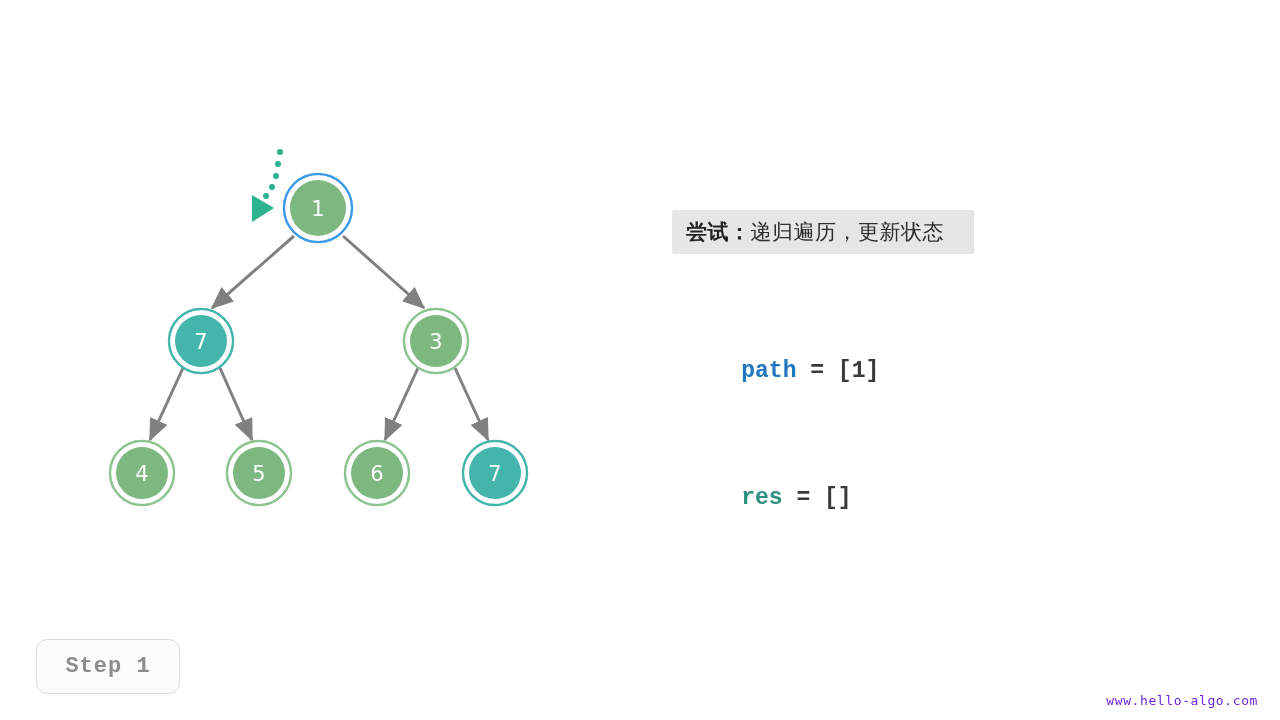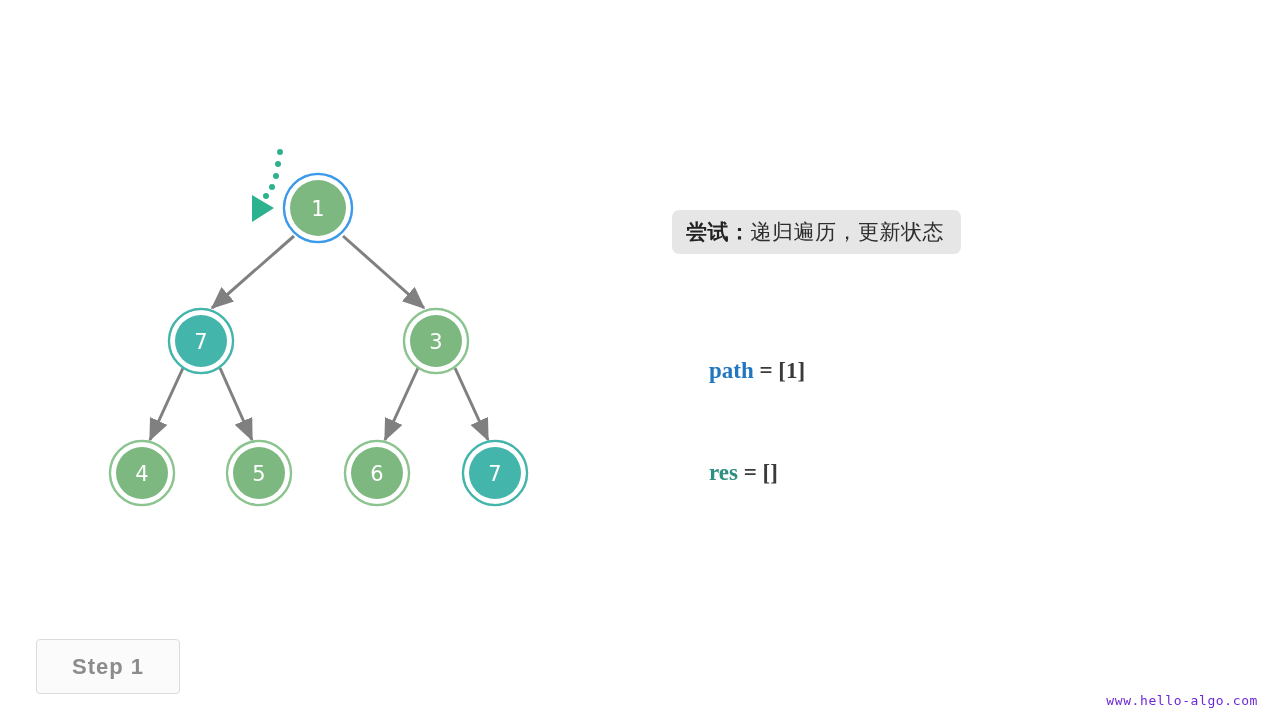--- a/index.html
+++ b/index.html
@@ -46,67 +46,67 @@
   .info-line {
     position: relative;
     height: 44px;
     line-height: 44px;
     white-space: nowrap;
     font-size: 21px;
     color: #2e2e2e;
   }
   .info-line.highlighted {
     background: #e6e6e6;
-    border-radius: 7px;
+    border-radius: 2px;
     padding-left: 14px;
-    padding-right: 17px;
+    padding-right: 30px;
     margin-left: -14px;
     display: inline-block;
     width: auto;
   }
   .info-label {
     font-family: "DejaVu Sans", "Liberation Sans", sans-serif;
     font-weight: bold;
     color: #222222;
     letter-spacing: 0.5px;
   }
   .info-text {
     font-family: "DejaVu Sans", "Liberation Sans", sans-serif;
     font-weight: normal;
     color: #2e2e2e;
     letter-spacing: 0.5px;
   }
 
   .var-line {
     position: absolute;
     left: 0;
-    font-family: Liberation Serif, serif;
+    font-family: Liberation Mono, monospace;
     font-size: 23px;
     white-space: pre;
     font-weight: bold;
   }
   .var-name-path { color: #2077c0; }
   .var-name-res  { color: #2d8f7f; }
   .var-rest      { color: #3a3a3a; font-weight: bold; }
 
   
   #step-badge {
     position: absolute;
     left: 36px;
     top: 639px;
     width: 144px;
     height: 55px;
     box-sizing: border-box;
     border: 1px solid #dcdcdc;
-    border-radius: 4px;
+    border-radius: 11px;
     background: #fbfbfb;
     display: flex;
     align-items: center;
     justify-content: center;
-    font-family: Liberation Sans, sans-serif;
+    font-family: Liberation Mono, monospace;
     font-size: 22px;
     font-weight: bold;
     color: #8c8c8c;
     letter-spacing: 1px;
   }
 
   
   #watermark {
     position: absolute;
     right: 22px;
@@ -203,21 +203,21 @@
     <div class="info-line highlighted">
       <span class="info-label">尝试：</span><span class="info-text">递归遍历，更新状态</span>
     </div>
   </div>
 
 
   <div class="var-line" style="top:122px;">
     <span class="var-name-path">path</span><span class="var-rest"> = [1]</span>
   </div>
 
-  <div class="var-line" style="top:224px;">
+  <div class="var-line" style="top:249px;">
     <span class="var-name-res">res</span><span class="var-rest"> = []</span>
   </div>
 
 </div>
 
 <div id="step-badge">
   <span>Step 1</span>
 </div>
 
 <div id="watermark">www.hello-algo.com</div>

